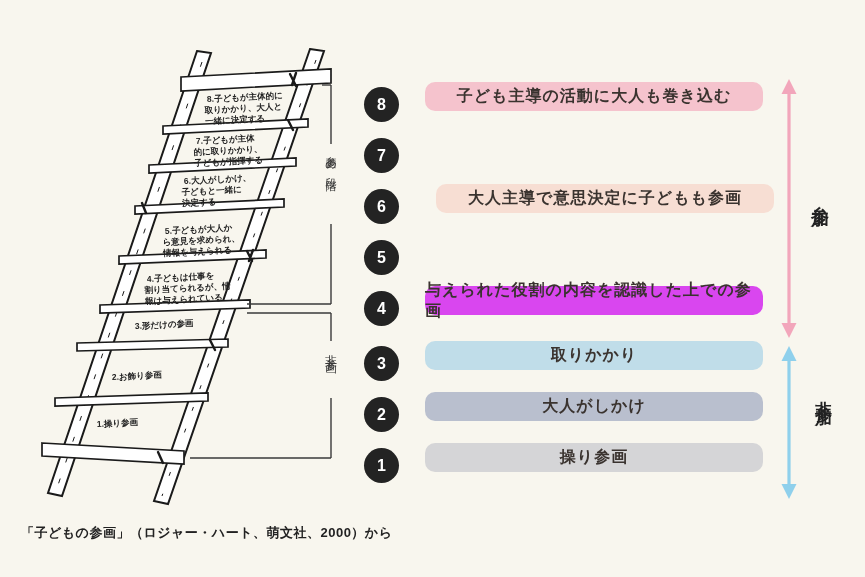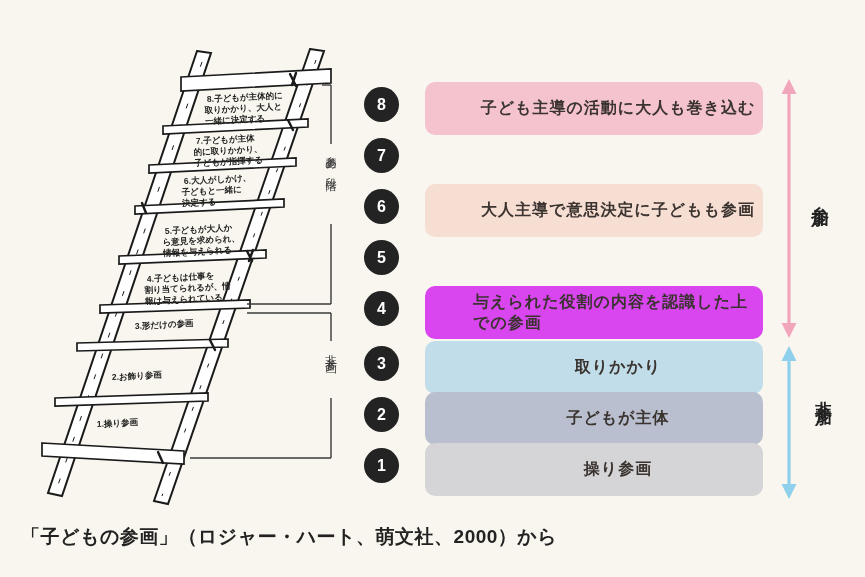--- a/index.html
+++ b/index.html
@@ -19,31 +19,31 @@
 
   .vtext { position:absolute; writing-mode:vertical-rl; text-orientation:upright; color:#333;
            font-family:"DejaVu Serif", serif; }
   .bracket-label-upper { left:322px; top:147px; font-size:11px; letter-spacing:3px; }
   .bracket-label-lower { left:322px; top:345px; font-size:12px; letter-spacing:4px; }
 
   
   .row { position:absolute; left:364px; width:400px; height:45px; }
   .num-circle { position:absolute; left:0; top:5px; width:35px; height:35px; border-radius:50%;
                 color:#fff; font-size:16px; font-weight:700; display:flex; align-items:center; justify-content:center; }
-  .bar { position:absolute; left:61px; top:0; width:338px; height:53px; border-radius:10px;
+  .bar { position:absolute; left:61px; top:0; width:338px; height:29px; border-radius:10px;
          display:flex; align-items:center; justify-content:center;
-         font-size:16px; font-weight:700; color:#3a332f; letter-spacing:1px;padding-left:48px; }
+         font-size:16px; font-weight:700; color:#3a332f; letter-spacing:1px; }
 
   .arrows-svg { position:absolute; left:772px; top:70px; width:56px; height:445px; }
   .arrow-label { position:absolute; writing-mode:vertical-rl; text-orientation:upright;
                  font-weight:700; color:#222; font-family:"Liberation Sans", sans-serif; }
   .label-sanka { left:808px; top:191px; font-size:18px; letter-spacing:3px; }
   .label-hisanka { left:812px; top:387px; font-size:17px; letter-spacing:4px; }
 
-  .caption { position:absolute; left:21px; top:524px; font-size:19px; font-weight:700;
+  .caption { position:absolute; left:21px; top:524px; font-size:13px; font-weight:700;
              color:#222; letter-spacing:0.5px; }
 </style>
 </head>
 <body style="background-color: rgb(248, 246, 238);">
 
 <div class="canvas">
 
   <svg class="ladder-svg" viewBox="0 0 360 577">
 
     <polygon class="rail" points="197,51 211,53 62,496 48,493"></polygon>
@@ -122,36 +122,36 @@
 
   <div class="row" style="top:82px">
     <div class="num-circle" style="background-color: rgb(35, 35, 35);">8</div>
     <div class="bar" style="background-color: rgb(245, 195, 205);">子ども主導の活動に大人も巻き込む</div>
   </div>
   <div class="row" style="top:133px">
     <div class="num-circle" style="background-color: rgb(35, 35, 35);">7</div>
   </div>
   <div class="row" style="top:184px">
     <div class="num-circle" style="background-color: rgb(35, 35, 35);">6</div>
-    <div class="bar" style="background-color: rgb(247, 222, 211);">大人主導で意思決定に子どもも参画</div>
+    <div class="bar" style="background-color: rgb(247, 222, 211); margin-left: 11px;">大人主導で意思決定に子どもも参画</div>
   </div>
   <div class="row" style="top:235px">
     <div class="num-circle" style="background-color: rgb(35, 35, 35);">5</div>
   </div>
   <div class="row" style="top:286px">
     <div class="num-circle" style="background-color: rgb(35, 35, 35);">4</div>
     <div class="bar" style="background-color: #d946ef;">与えられた役割の内容を認識した上での参画</div>
   </div>
   <div class="row" style="top:341px">
     <div class="num-circle" style="background-color: rgb(35, 35, 35);">3</div>
     <div class="bar" style="background-color: rgb(192, 221, 233);">取りかかり</div>
   </div>
   <div class="row" style="top:392px">
     <div class="num-circle" style="background-color: rgb(35, 35, 35);">2</div>
-    <div class="bar" style="background-color: rgb(185, 191, 206);">子どもが主体</div>
+    <div class="bar" style="background-color: rgb(185, 191, 206);">大人がしかけ</div>
   </div>
   <div class="row" style="top:443px">
     <div class="num-circle" style="background-color: rgb(35, 35, 35);">1</div>
     <div class="bar" style="background-color: rgb(213, 213, 215);">操り参画</div>
   </div>
 
   <svg class="arrows-svg" viewBox="0 0 56 445">
     <g>
       <line x1="17" y1="22" x2="17" y2="255" stroke-width="3.2" style="stroke: rgb(242, 166, 187);"></line>
       <polygon points="9.5,24 24.5,24 17,9" style="fill: rgb(242, 166, 187);"></polygon>

